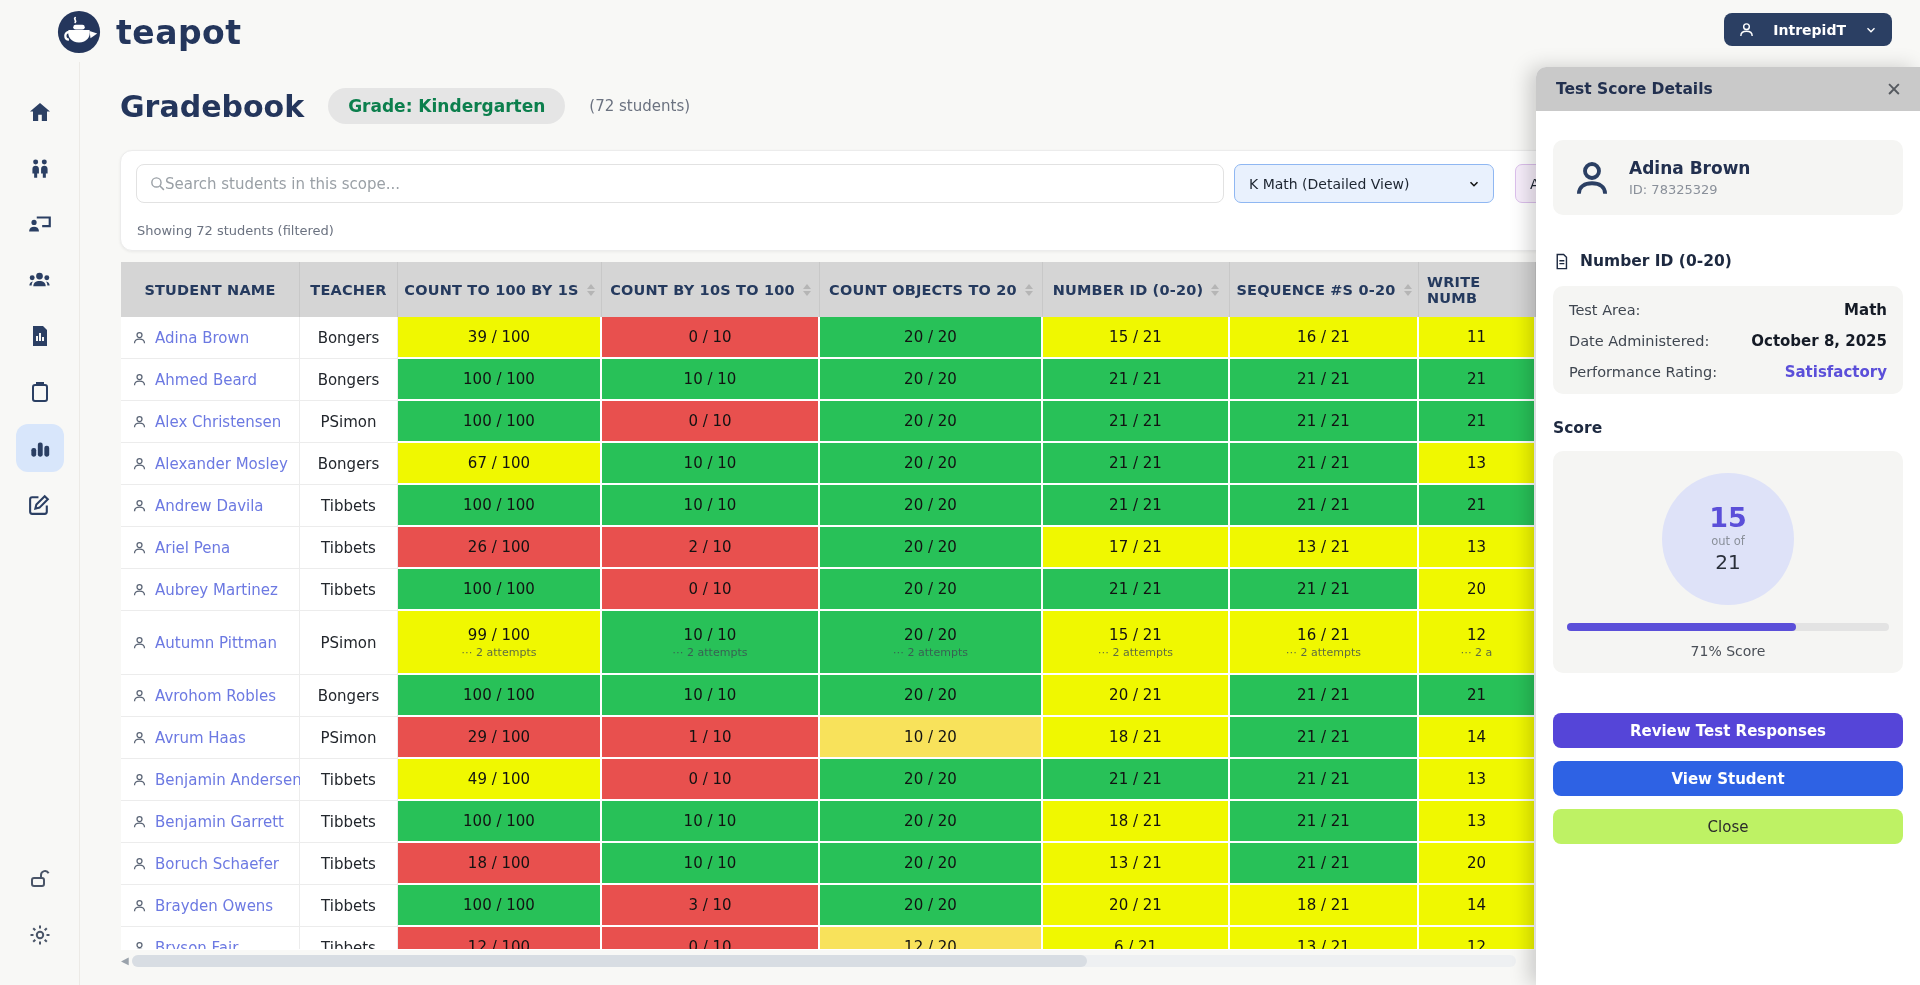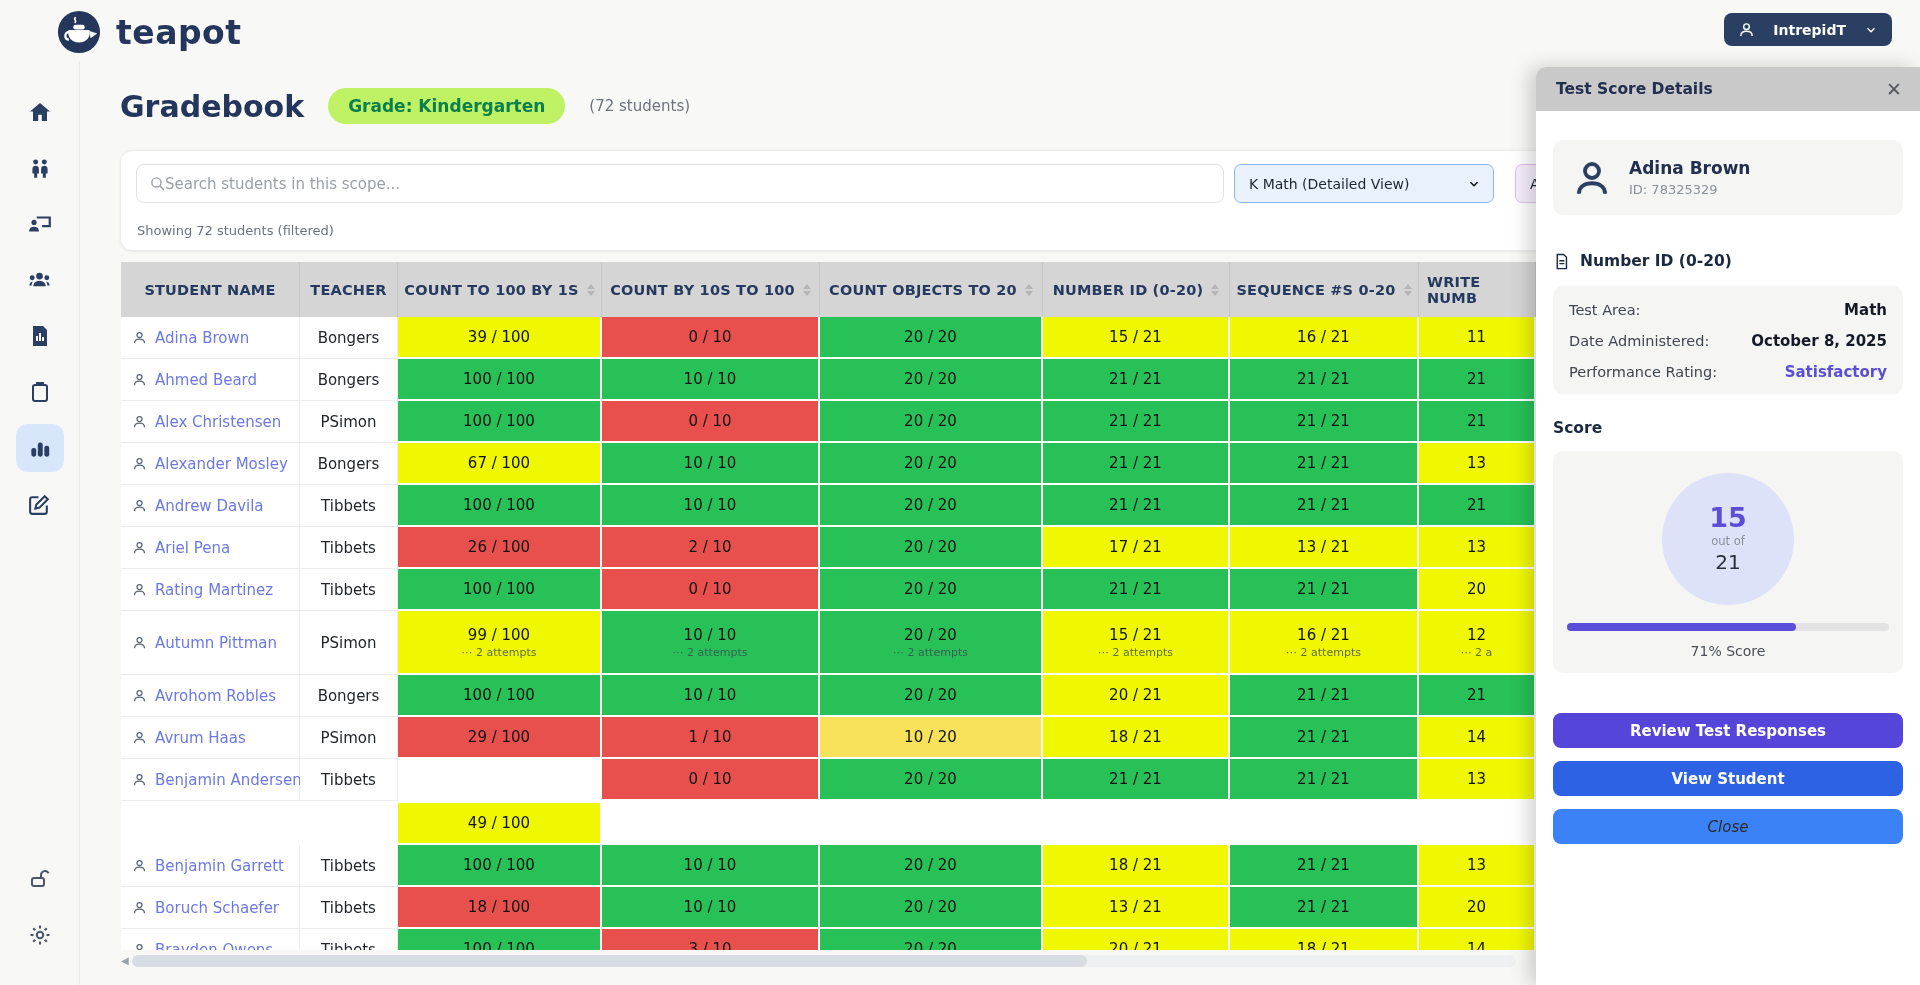--- a/index.html
+++ b/index.html
@@ -29,21 +29,21 @@
     display:flex; align-items:center; justify-content:center; color:#2b3f63; cursor:pointer;
     margin-bottom:8px;
   }
   .nav-btn.active { background:#d8e6fb; }
   .nav-btn.dim { color:#4a5568; }
   .nav-spacer { flex:1; }
   
   .title-row { position:absolute; left:120px; top:88px; display:flex; align-items:center; gap:24px; }
   .page-title { font-size:30px; font-weight:bold; color:#24365c; }
   .grade-badge {
-    background:#bef264; color:#0c7f4d; font-weight:bold; font-size:17px;
+    background:#e5e5e5; color:#0c7f4d; font-weight:bold; font-size:17px;
     padding:8px 20px; border-radius:999px;text-align:center;
   }
   .count-label { color:#6b7280; font-size:15px; }
   .filter-card {
     position:absolute; left:120px; top:150px; width:1778px; height:101px;
     background:#fff; border:1px solid #ececec; border-radius:12px;
     box-shadow:0 1px 3px rgba(0,0,0,.06);
   }
   .search-wrap { position:absolute; left:15px; top:13px; width:1088px; height:39px; }
   .search-wrap svg { position:absolute; left:13px; top:11px; color:#9aa0a6; }
@@ -140,21 +140,21 @@
   .score-max { font-size:20px; color:#2a2f3a; }
   .score-bar { position:absolute; left:14px; right:14px; top:172px; height:8px; background:#e3e3e3; border-radius:5px; }
   .score-bar-fill { height:8px; background:#5b4fd9; border-radius:5px; }
   .score-pct { position:absolute; left:0; right:0; top:192px; text-align:center; font-size:14px; color:#4a4f57; }
   .panel-btn {
     display:block; width:100%; height:35px; border:none; border-radius:8px;
     font-size:15px; font-weight:bold; cursor:pointer; margin-top:13px; font-family:inherit;
   }
   .panel-btn.review { background:#5545d8; color:#fff; margin-top:40px; }
   .panel-btn.view { background:#2e62e4; color:#fff; }
-  .panel-btn.close { background:#3b82f6; color:#2b2b2b; font-weight:normal;font-style:italic; }
+  .panel-btn.close { background:#bef264; color:#2b2b2b; font-weight:normal; }
 </style>
 </head>
 <body>
 
 <div class="topbar">
   <div class="logo-wrap">
     <svg width="46" height="46" viewBox="0 0 48 48">
       <circle cx="24" cy="24" r="22" fill="#24365c"></circle>
       <path d="M13 22 h22 c1.5 7 -3 13 -11 13 s-12.5 -6 -11 -13z" fill="#fff"></path>
       <rect x="18" y="16.5" width="12" height="5" rx="2.5" fill="#fff"></rect>
@@ -491,21 +491,21 @@
         <div class="td score c-y" style="width: 117px;">
           <span>13</span>
         </div>
       </div>
       <div class="tr">
         <div class="td name-cell" style="width: 179px;">
           <svg width="15" height="15" viewBox="0 0 24 24" fill="none" stroke="currentColor" stroke-width="2">
             <circle cx="12" cy="8" r="4"></circle>
             <path d="M4 21c0-4.5 4-6.5 8-6.5s8 2 8 6.5"></path>
           </svg>
-          <a class="student-link">Rating Martinez</a>
+          <a class="student-link">Aubrey Martinez</a>
         </div>
         <div class="td teacher-cell" style="width: 98px;">Tibbets</div>
         <div class="td score c-g" style="width: 204px;">
           <span>100 / 100</span>
         </div>
         <div class="td score c-r" style="width: 218px;">
           <span>0 / 10</span>
         </div>
         <div class="td score c-g" style="width: 223px;">
           <span>20 / 20</span>
@@ -612,21 +612,21 @@
       </div>
       <div class="tr">
         <div class="td name-cell" style="width: 179px;">
           <svg width="15" height="15" viewBox="0 0 24 24" fill="none" stroke="currentColor" stroke-width="2">
             <circle cx="12" cy="8" r="4"></circle>
             <path d="M4 21c0-4.5 4-6.5 8-6.5s8 2 8 6.5"></path>
           </svg>
           <a class="student-link">Benjamin Andersen</a>
         </div>
         <div class="td teacher-cell" style="width: 98px;">Tibbets</div>
-        <div class="td score c-y" style="width: 204px; margin-top: 44px;">
+        <div class="td score c-y" style="width: 204px;">
           <span>49 / 100</span>
         </div>
         <div class="td score c-r" style="width: 218px;">
           <span>0 / 10</span>
         </div>
         <div class="td score c-g" style="width: 223px;">
           <span>20 / 20</span>
         </div>
         <div class="td score c-g" style="width: 187px;">
           <span>21 / 21</span>

